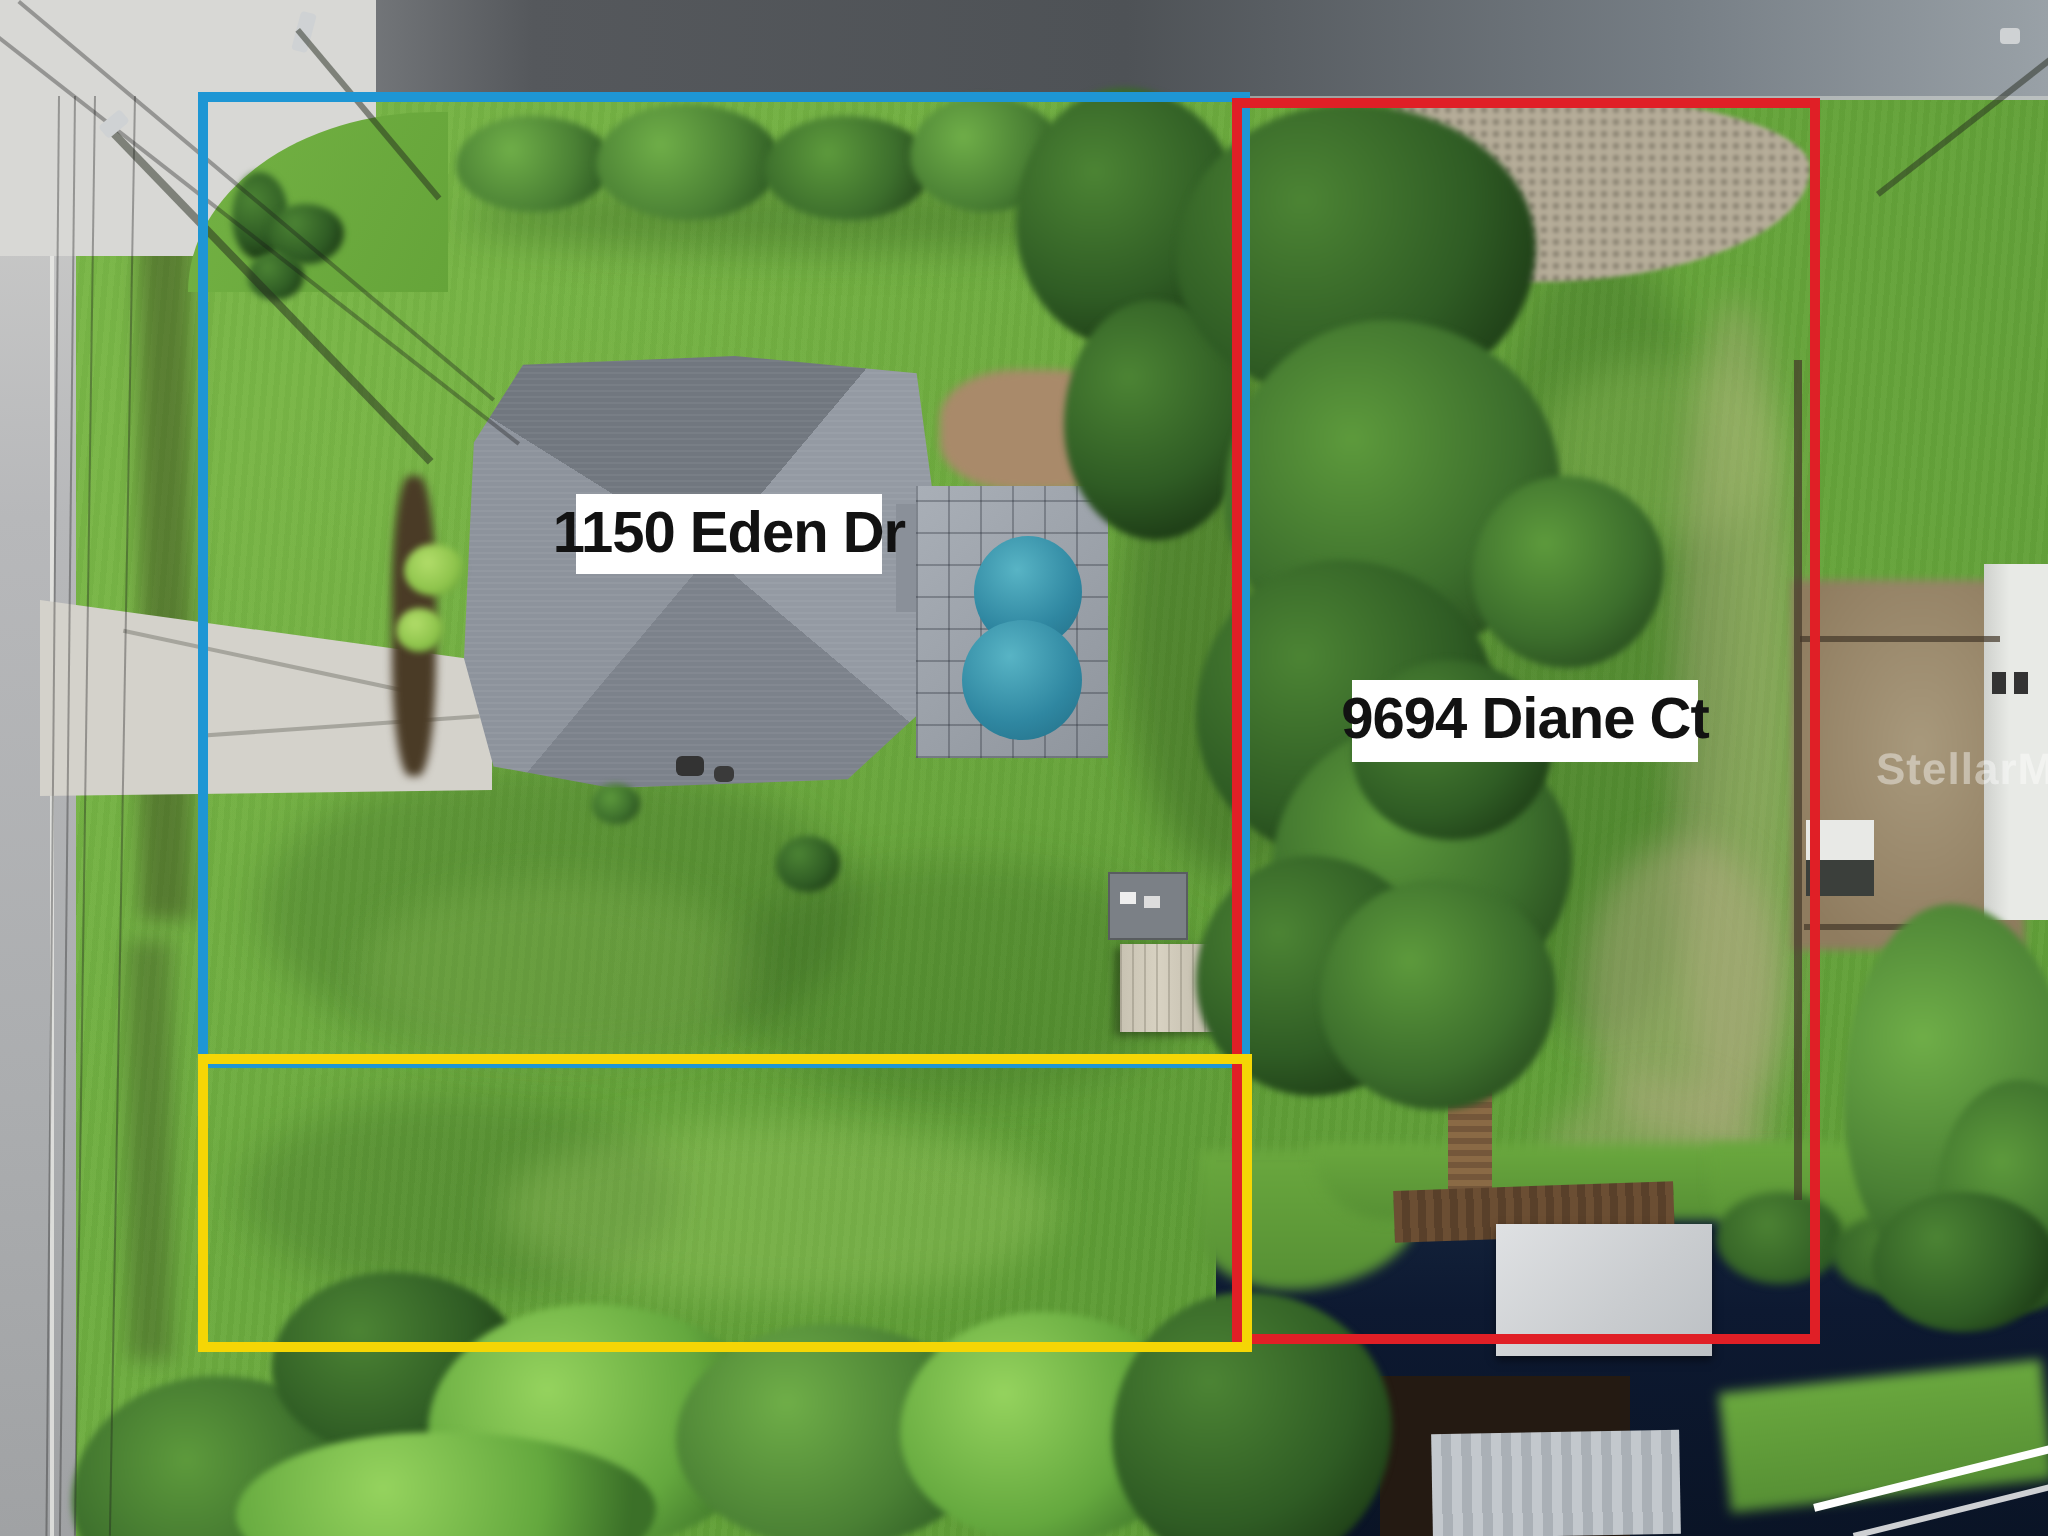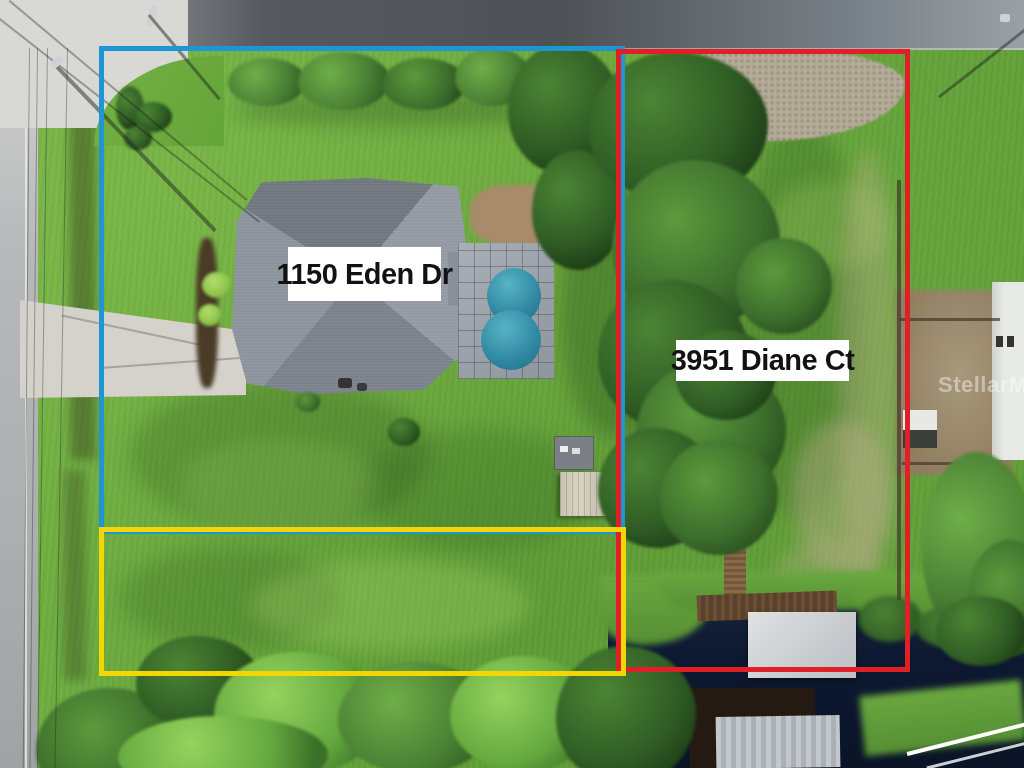--- a/index.html
+++ b/index.html
@@ -201,18 +201,18 @@
   <div class="abs polehead" style="left:50px;top:58px;width:14px;height:8px;transform:rotate(-40deg);"></div>
   <div class="abs polehead" style="left:148px;top:6px;width:8px;height:20px;transform:rotate(15deg);"></div>
   <div class="abs poleshadow" style="left:150px;top:14px;width:110px;height:3px;transform:rotate(50deg);"></div>
   <div class="abs polehead" style="left:1000px;top:14px;width:10px;height:8px;"></div>
   <div class="abs poleshadow" style="left:938px;top:96px;width:120px;height:3px;transform:rotate(-38deg);"></div>
 
   <div class="abs parcel" style="left:99px;top:46px;width:516px;height:478px;border-color:#1e96d4;"></div>
   <div class="abs parcel" style="left:616px;top:49px;width:284px;height:613px;border-color:#e01f26;"></div>
   <div class="abs parcel" style="left:99px;top:527px;width:517px;height:139px;border-color:#f5d605;"></div>
 
-  <div class="abs lot-label" style="left:288px;top:247px;width:153px;height:54px;font-size:29px;">1150 Eden Dr</div>
-  <div class="abs lot-label" style="left:676px;top:340px;width:173px;height:41px;font-size:29px;">3951 Diane Ct</div>
+  <div class="abs lot-label" style="left:288px;top:247px;width:153px;height:40px;font-size:29px;">1150 Eden Dr</div>
+  <div class="abs lot-label" style="left:676px;top:340px;width:173px;height:41px;font-size:29px;">9694 Diane Ct</div>
 
   <div id="watermark" class="abs">StellarMLS</div>
 
 </div>
 
 </body></html>

